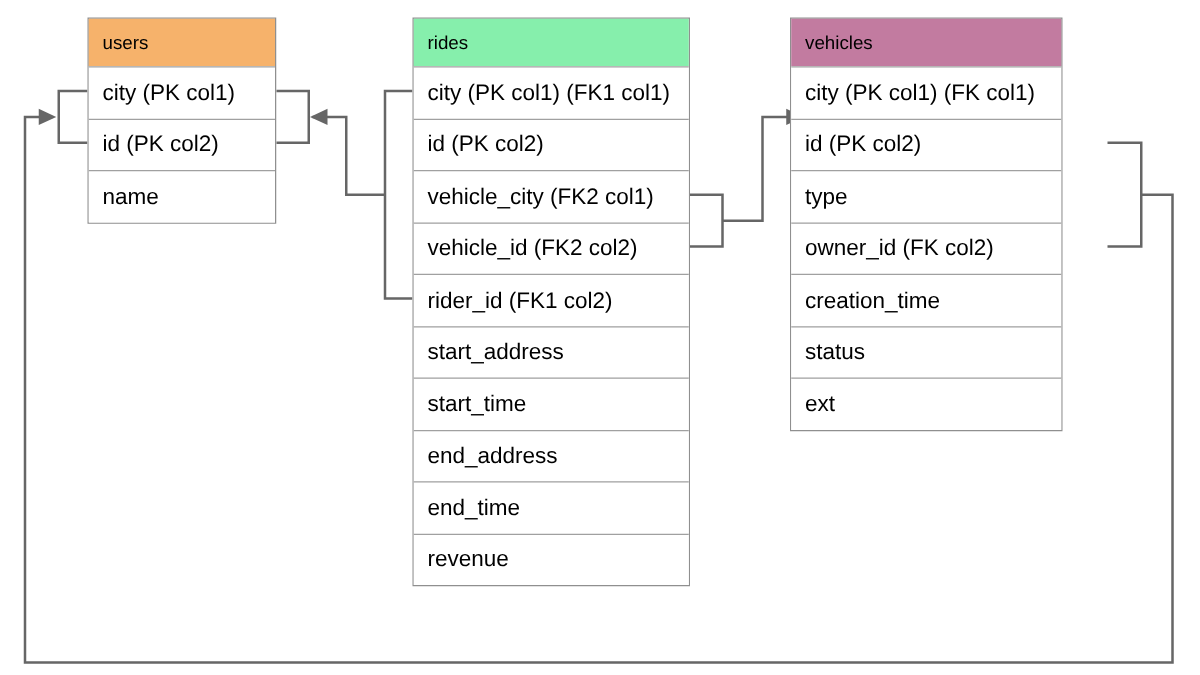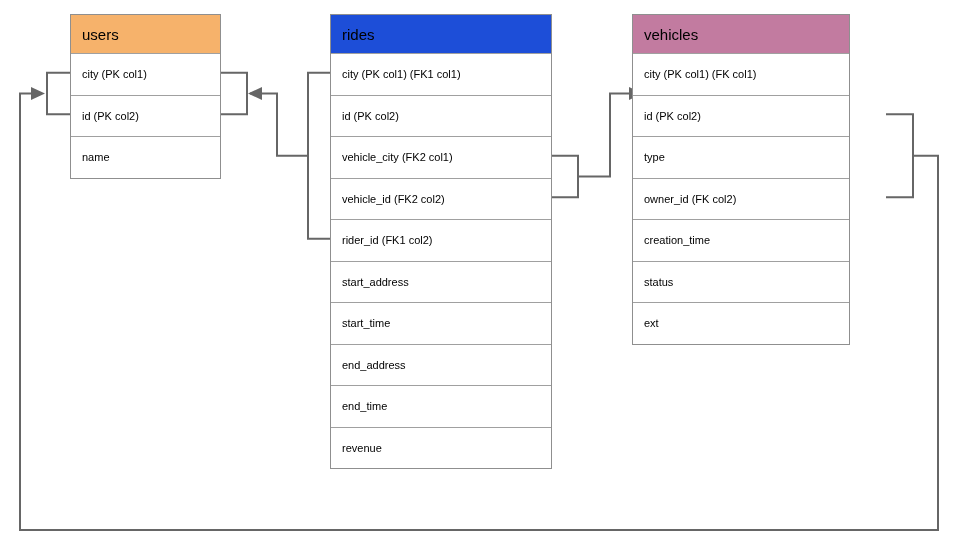--- a/index.html
+++ b/index.html
@@ -37,21 +37,21 @@
     padding-left: 11px;
     font-size: 15px;
     color: #000000;
     box-sizing: border-box;
   }
   .er-table .trow {
     height: 41.5px;
     display: flex;
     align-items: center;
     padding-left: 11px;
-    font-size: 11px;
+    font-size: 18px;
     color: #000000;
     border-top: 1px solid #a0a0a0;
     box-sizing: border-box;
     background: #ffffff;
     text-align: center;
   }
   #t-users   { left: 70px;  top: 14px; width: 151px; }
   #t-rides   { left: 330px; top: 14px; width: 222px; }
   #t-vehicles{ left: 632px; top: 14px; width: 218px; }
 </style>
@@ -85,21 +85,21 @@
   </svg>
 
   <div class="er-table" id="t-users">
     <div class="thead" style="background-color: rgb(246, 178, 107);">users</div>
     <div class="trow">city (PK col1)</div>
     <div class="trow">id (PK col2)</div>
     <div class="trow">name</div>
   </div>
 
   <div class="er-table" id="t-rides">
-    <div class="thead" style="background-color: #1d4ed8;">rides</div>
+    <div class="thead" style="background-color: #86efac;">rides</div>
     <div class="trow">city (PK col1) (FK1 col1)</div>
     <div class="trow">id (PK col2)</div>
     <div class="trow">vehicle_city (FK2 col1)</div>
     <div class="trow">vehicle_id (FK2 col2)</div>
     <div class="trow">rider_id (FK1 col2)</div>
     <div class="trow">start_address</div>
     <div class="trow">start_time</div>
     <div class="trow">end_address</div>
     <div class="trow">end_time</div>
     <div class="trow">revenue</div>

